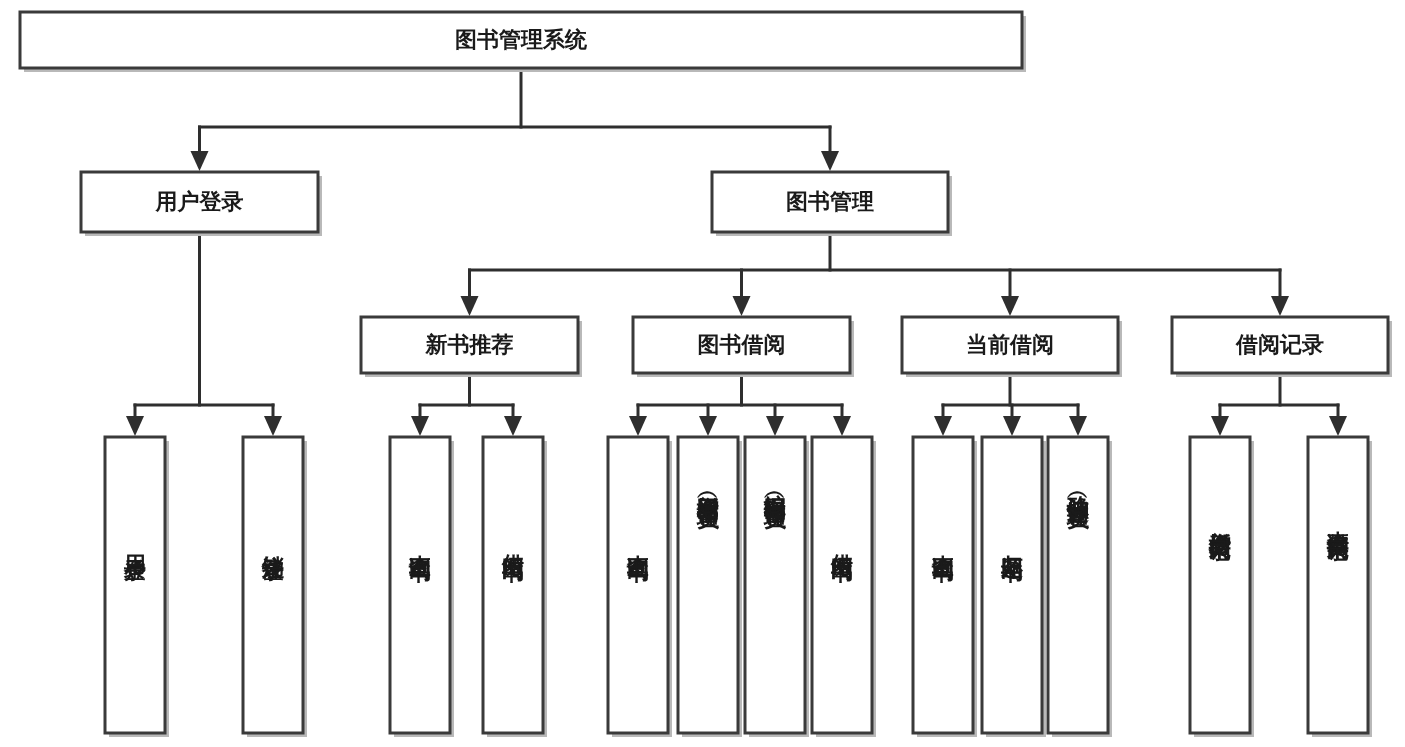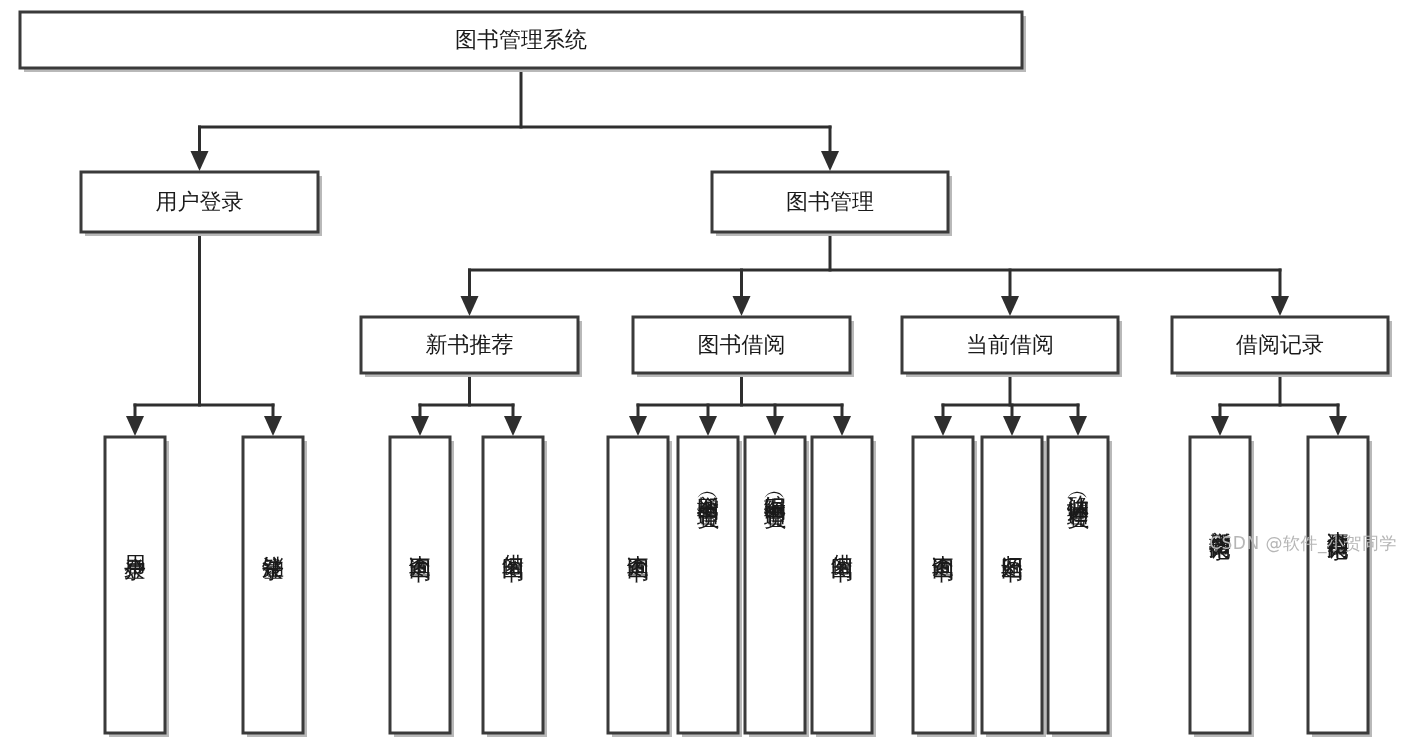--- a/index.html
+++ b/index.html
@@ -12,20 +12,21 @@
     width: 1405px;
     height: 747px;
     font-family: "DejaVu Sans", "Liberation Sans", sans-serif;
     overflow: hidden;
     position: relative;
   }
   #diagram-root {
     position: relative;
     width: 1405px;
     height: 561px;
+    font-weight: bold;
   }
   svg.diagram-canvas {
     position: absolute;
     left: 0;
     top: 0;
     width: 1405px;
     height: 747px;
   }
   .node-box {
     fill: #ffffff;
@@ -229,14 +230,13 @@
         <span class="node-label-v" style="margin-top: 40px;">确认归还（管理员）</span>
       </div>
       <div class="node-label-v-wrap" style="left: 1190px; top: 437px; width: 60px; height: 296px;">
         <span class="node-label-v" style="margin-top: 76px;">新增借阅记录</span>
       </div>
       <div class="node-label-v-wrap" style="left: 1308px; top: 437px; width: 60px; height: 296px;">
         <span class="node-label-v" style="margin-top: 76px;">查询借阅记录</span>
       </div>
     </div>
 
-  <div class="watermark">CSDN @软件_小贺同学</div>
 </div>
 
 </body></html>

